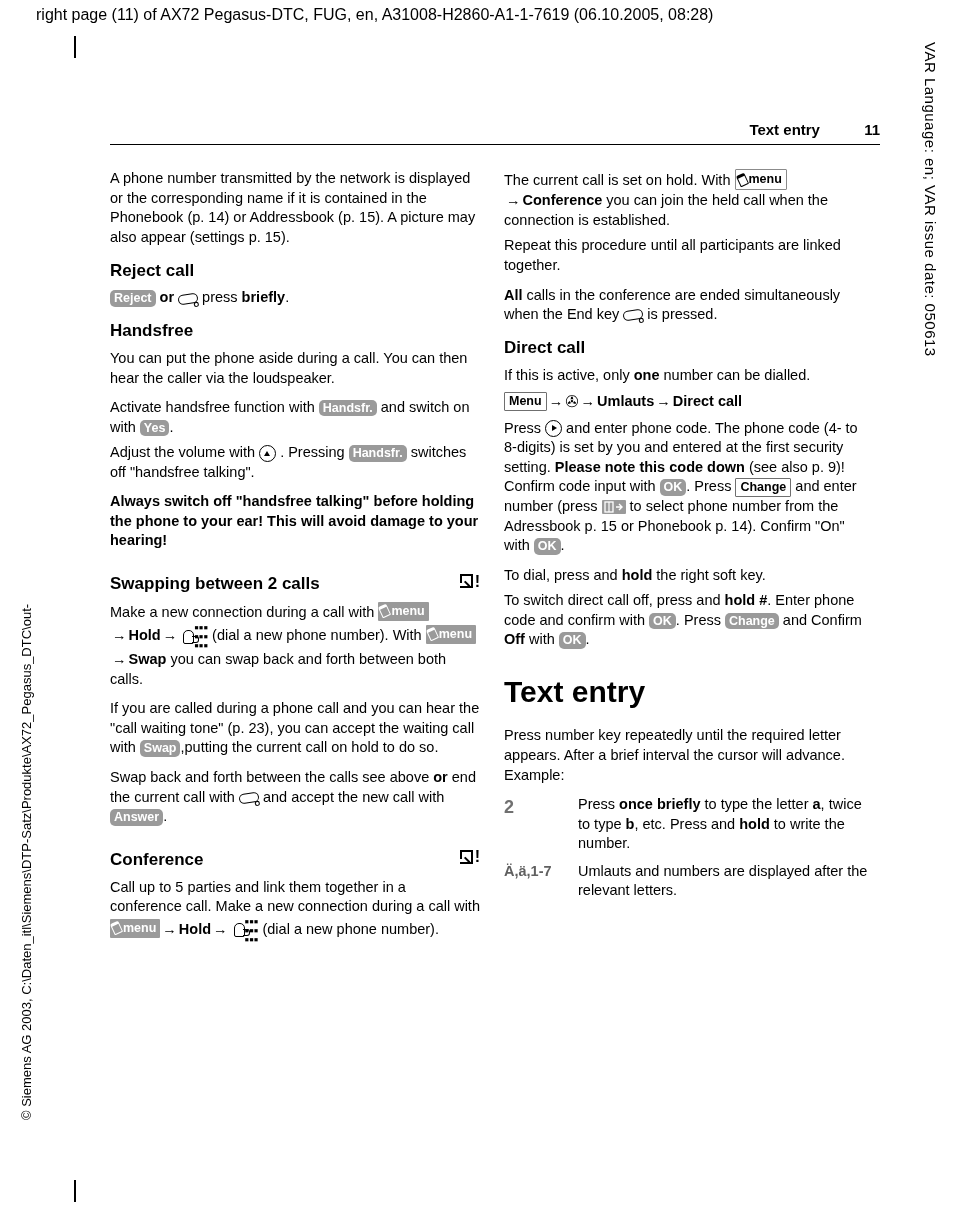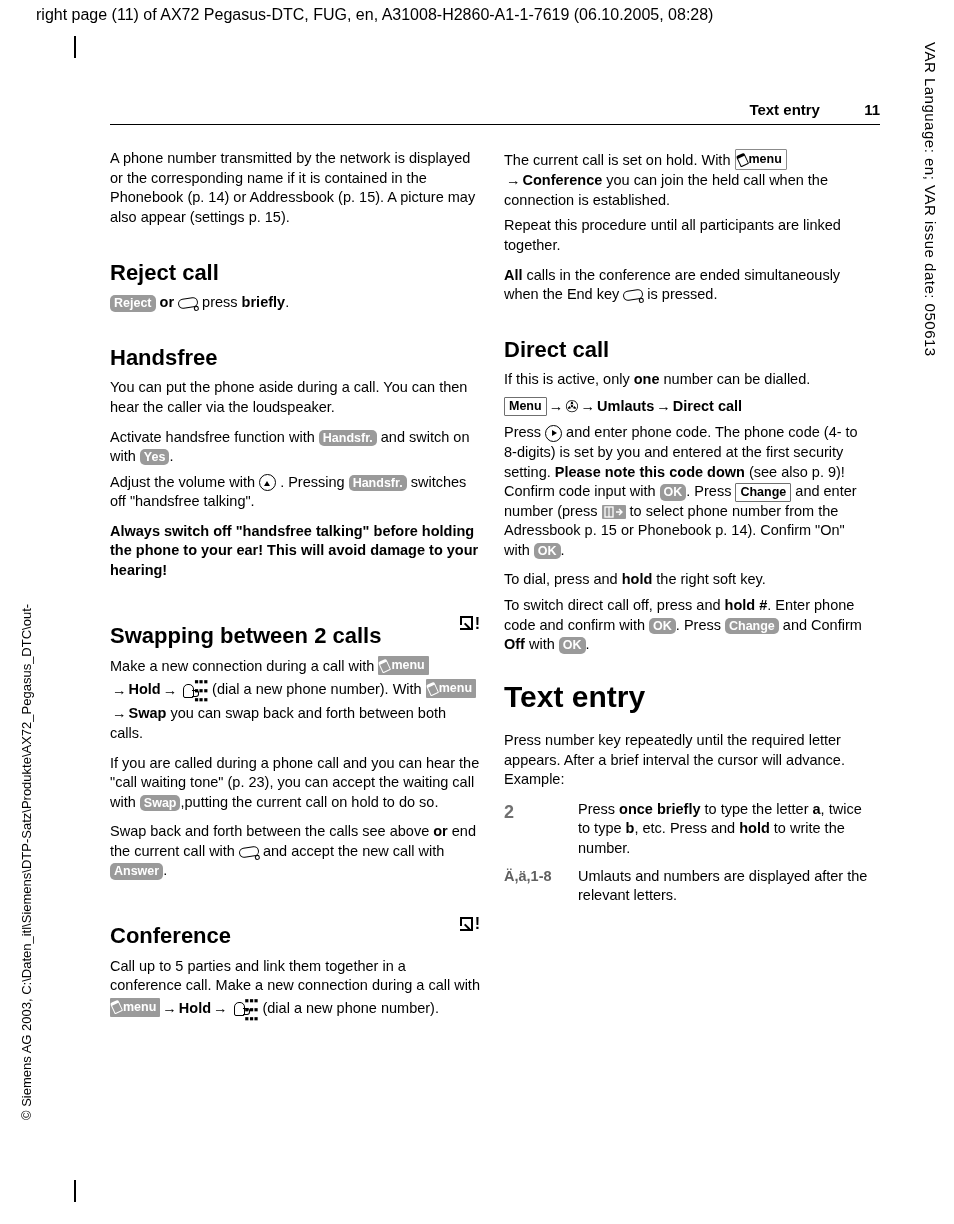--- a/index.html
+++ b/index.html
@@ -44,34 +44,34 @@
     width: 770px;
   }
   .page-header {
     text-align: right;
     border-bottom: 1.5px solid #000;
     padding-bottom: 4px;
     margin-bottom: 24px;
     font-weight: bold;
     font-size: 15px;
   }
-  .page-header .pgnum { display: inline-block; margin-left: 40px; }
+  .page-header .pgnum { display: inline-block; margin-left: 40px; margin-top: 20px; }
   .cols {
     display: flex;
     gap: 24px;
   }
   .col {
     width: 370px;
   }
   p { margin-bottom: 10px; }
   .h2 {
     font-family: Arial, Helvetica, sans-serif;
     font-weight: bold;
-    font-size: 22px;
-    margin-top: 30px;
+    font-size: 17px;
+    margin-top: 12px;
     margin-bottom: 6px;
   }
   .h1big {
     font-weight: bold;
     font-size: 30px;
     margin-top: 22px;
     margin-bottom: 14px;
   }
   .h2row { display:flex; justify-content:space-between; align-items:center; }
   .key {
@@ -343,19 +343,19 @@
       <div class="h1big">Text entry</div>
       <p>Press number key repeatedly until the required letter appears. After a brief interval the cursor will advance. Example:</p>
 
       <div class="dl">
         <div class="dt" style="font-size:18px;font-weight:bold;color:#707070;">2</div>
         <div class="dd">
           <span>Press </span><b>once briefly</b><span> to type the letter </span><b>a</b><span>, twice to type </span><b>b</b><span>, etc. Press and </span><b>hold</b><span> to write the number.</span>
         </div>
       </div>
       <div class="dl">
-        <div class="dt" style="font-weight:bold;color:#606060;">Ä,ä,1-8</div>
+        <div class="dt" style="font-weight:bold;color:#606060;">Ä,ä,1-7</div>
         <div class="dd">Umlauts and numbers are displayed after the relevant letters.</div>
       </div>
 
     </div>
   </div>
 </div>
 
 </body></html>

